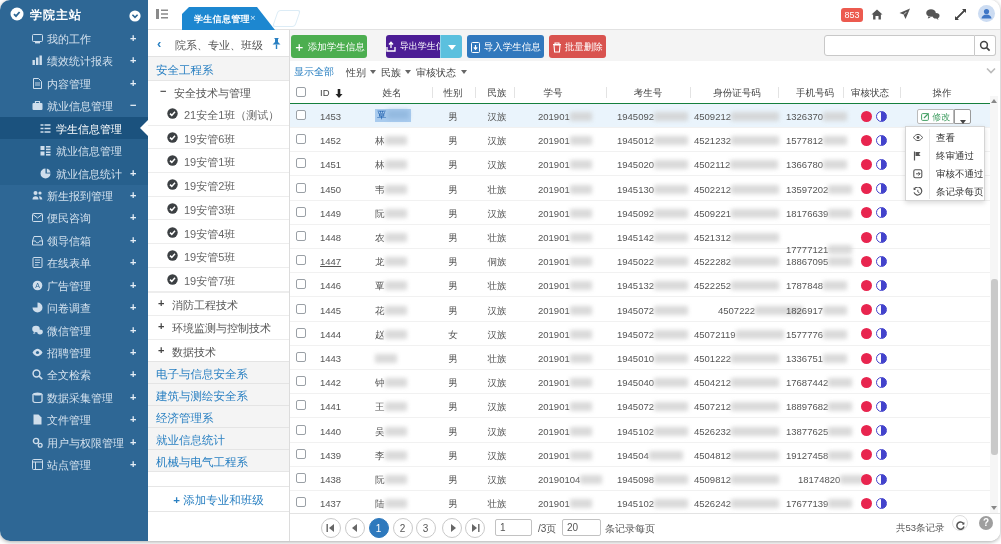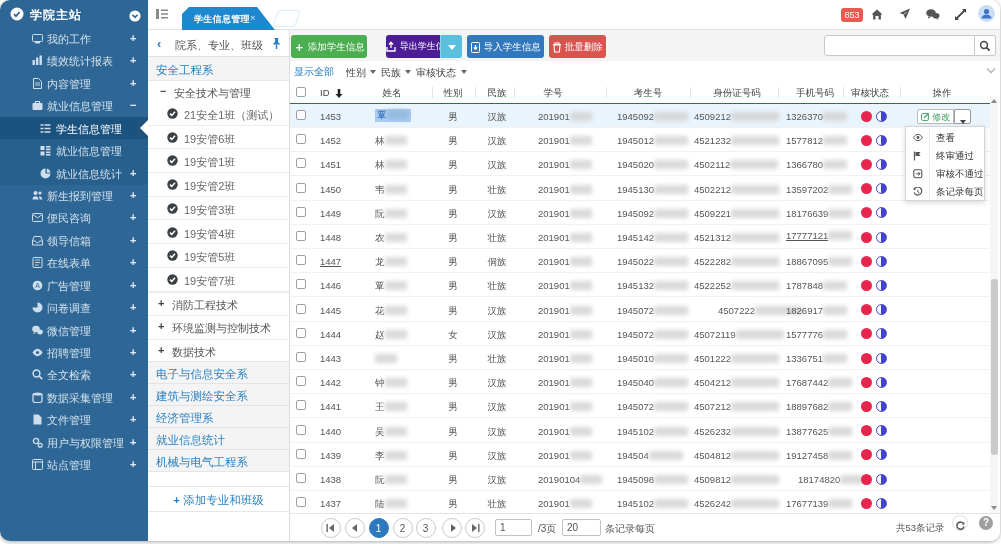--- a/index.html
+++ b/index.html
@@ -494,21 +494,21 @@
       </div>
       <div class="row" style="top:195.0px;">
         <span class="cb" style="left:6px;top:6px;"></span>
         <span class="cell" style="left:30px;top:7px;">1448</span>
         <span class="cell" style="left:85px;top:7px;color:#555;">农<span class="bl" style="width:22px;"></span></span>
         <span class="cell cc" style="left:163px;top:7px;">男</span>
         <span class="cell cc" style="left:207px;top:7px;">壮族</span>
         <span class="cell" style="left:248px;top:7px;">201901<span class="bl" style="width:22px;"></span></span>
         <span class="cell" style="left:327px;top:7px;">1945142<span class="bl" style="width:34px;"></span></span>
         <span class="cell" style="left:404px;top:7px;">4521312<span class="bl" style="width:48px;"></span></span>
-        <span class="cell" style="left:496px;top:5px;text-decoration:underline;">17777121<span class="bl" style="width:24px;"></span></span>
+        <span class="cell" style="left:496px;top:19px;">17777121<span class="bl" style="width:24px;"></span></span>
         <span class="dot red" style="left:571px;top:6.5px;"></span>
         <span class="dot half" style="left:586px;top:6.5px;"></span>
       </div>
       <div class="row" style="top:219.2px;">
         <span class="cb" style="left:6px;top:6px;"></span>
         <span class="cell" style="left:30px;top:7px;text-decoration:underline;">1447</span>
         <span class="cell" style="left:85px;top:7px;color:#555;">龙<span class="bl" style="width:22px;"></span></span>
         <span class="cell cc" style="left:163px;top:7px;">男</span>
         <span class="cell cc" style="left:207px;top:7px;">侗族</span>
         <span class="cell" style="left:248px;top:7px;">201901<span class="bl" style="width:22px;"></span></span>

